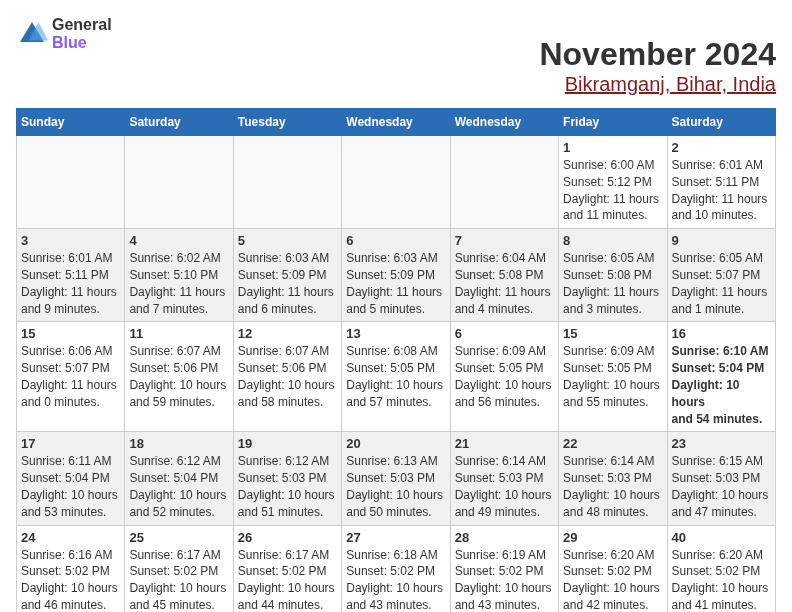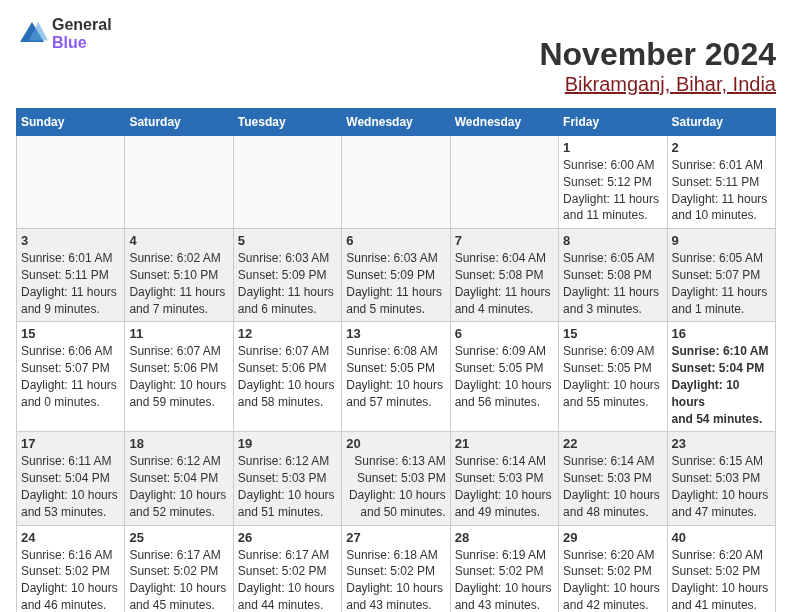--- a/index.html
+++ b/index.html
@@ -274,21 +274,21 @@
         </td>
         <td>
           <span class="day-number">19</span>
           <div class="day-info" style="white-space: pre-line;">Sunrise: 6:12 AM
 Sunset: 5:03 PM
 Daylight: 10 hours
 and 51 minutes.</div>
         </td>
         <td>
           <span class="day-number">20</span>
-          <div class="day-info" style="white-space: pre-line; text-align: right;">Sunrise: 6:13 AM
+          <div class="day-info" style="white-space: pre-line;">Sunrise: 6:13 AM
 Sunset: 5:03 PM
 Daylight: 10 hours
 and 50 minutes.</div>
         </td>
         <td>
           <span class="day-number">21</span>
           <div class="day-info" style="white-space: pre-line;">Sunrise: 6:14 AM
 Sunset: 5:03 PM
 Daylight: 10 hours
 and 49 minutes.</div>

